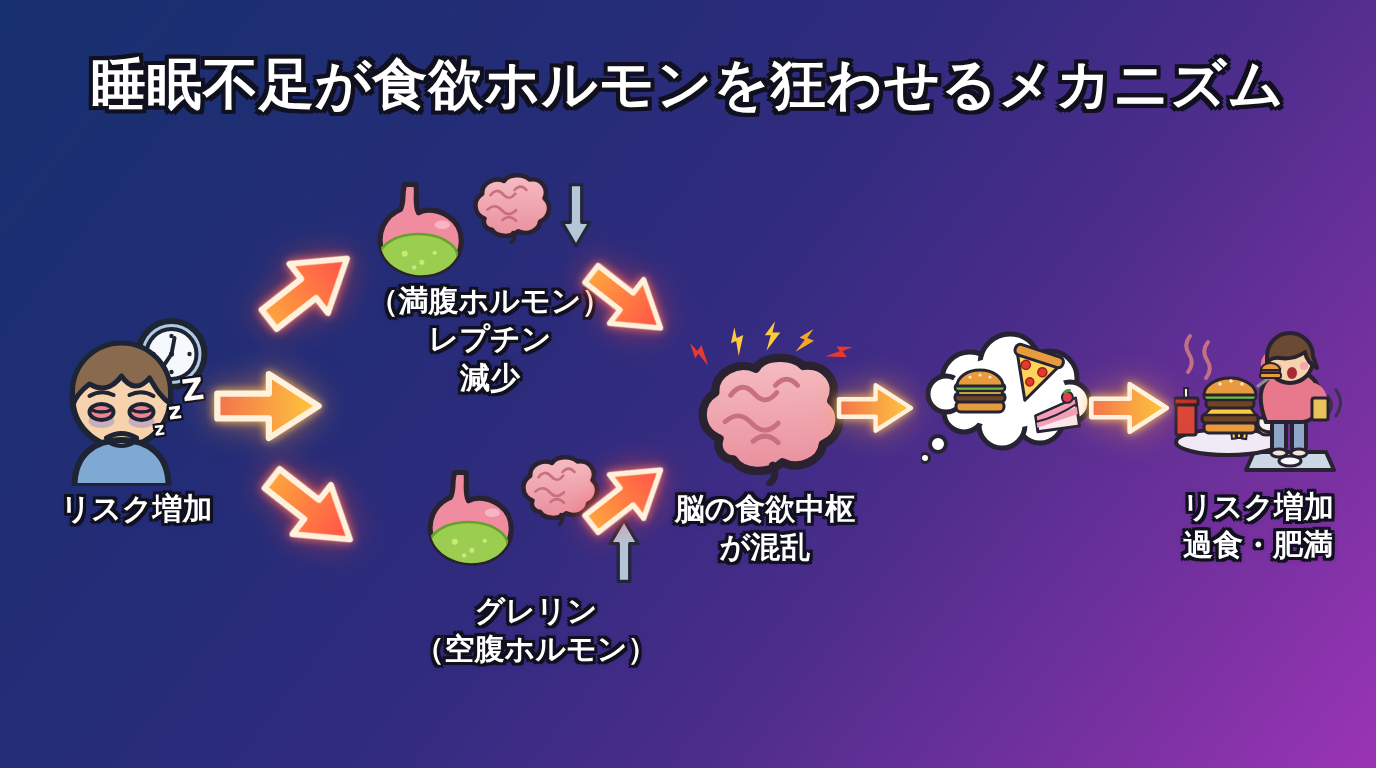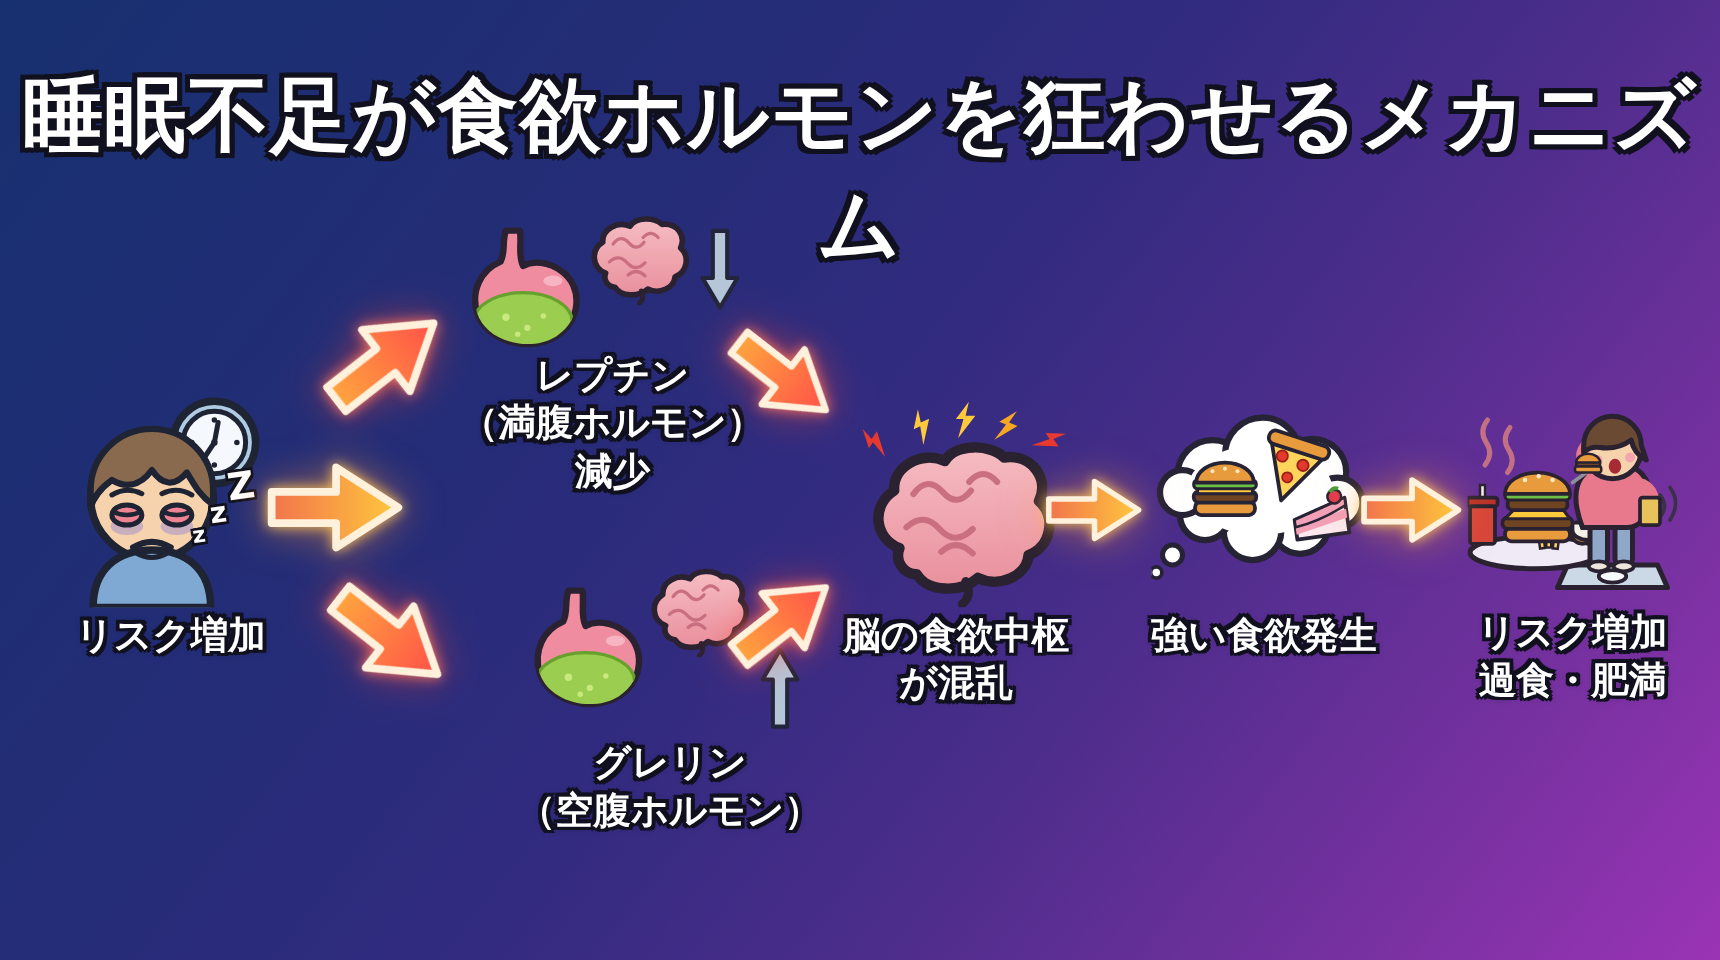--- a/index.html
+++ b/index.html
@@ -10,21 +10,21 @@
   }
   .outlined{
     color:#ffffff;font-weight:bold;
     text-shadow:
       -3px -3px 0 #10101e, 3px -3px 0 #10101e,-3px 3px 0 #10101e, 3px 3px 0 #10101e,
       -3px 0 0 #10101e, 3px 0 0 #10101e, 0 -3px 0 #10101e, 0 3px 0 #10101e,
       0 0 6px rgba(0,0,0,.5);
   }
   #title{
     position:absolute;left:0;top:48px;width:100%;text-align:center;
-    font-size:65px;letter-spacing:1px;
+    font-size:55px;letter-spacing:1px;
     text-shadow:
       -4px -4px 0 #10101e, 4px -4px 0 #10101e,-4px 4px 0 #10101e, 4px 4px 0 #10101e,
       -4px 0 0 #10101e, 4px 0 0 #10101e, 0 -4px 0 #10101e, 0 4px 0 #10101e;
   }
   .node{position:absolute;text-align:center;}
   .label{font-size:30px;line-height:1.28;}
   .label span{display:block;white-space:nowrap;}
   .arrow{position:absolute;}
   .arrow svg{display:block;width:100%;height:100%;overflow:visible;}
   .arrow.yellow svg{filter:drop-shadow(0 0 5px rgba(255,200,90,.95)) drop-shadow(0 0 16px rgba(255,150,60,.55));}
@@ -133,22 +133,22 @@
           <use href="#symStomach"></use>
         </svg>
       <svg style="position:absolute;left:100px;top:2px;" width="84" height="72" viewBox="0 0 112 96">
           <use href="#symBrain"></use>
         </svg>
       <svg style="position:absolute;left:190px;top:12px;" width="36" height="66" viewBox="0 0 44 80">
         <use href="#symSmallArrowUp" transform="rotate(180,22,40)" fill="#B4C6D8" stroke="#23263A" stroke-width="4"></use>
       </svg>
     </div>
     <div class="label outlined">
+      <span>（満腹ホルモン）</span>
       <span>レプチン</span>
-      <span>（満腹ホルモン）</span>
       <span>減少</span>
     </div>
   </div>
 
   <div class="node" style="left:368px;top:452px;width:244px;margin-left:46px;">
     <div style="position:relative;height:140px;">
       <svg style="position:absolute;left:10px;top:16px;" width="94" height="103" viewBox="0 0 110 120">
           <use href="#symStomach"></use>
         </svg>
       <svg style="position:absolute;left:102px;top:2px;" width="84" height="72" viewBox="0 0 112 96">
@@ -215,21 +215,20 @@
       </g>
       <g transform="translate(112,74) rotate(-8)">
         <polygon points="0,12 42,0 42,28 0,28" fill="#FBE9EF" stroke="#262335" stroke-width="3" stroke-linejoin="round"></polygon>
         <polygon points="0,18 42,9 42,16 0,24" fill="#F2A0B8"></polygon>
         <path d="M0,12 L42,0 l0,6 Q20,16 0,18 z" fill="#F2A0B8" stroke="#262335" stroke-width="2"></path>
         <circle cx="34" cy="-2" r="5.5" fill="#E23B4E" stroke="#262335" stroke-width="2"></circle>
         <path d="M31,-6 q3,-4 7,-2" stroke="#4A9B3A" stroke-width="3" fill="none"></path>
       </g>
     </svg>
     <div class="label outlined" style="margin-top:22px;">
-      <span>強い食欲発生</span>
     </div>
   </div>
 
   <div class="node" style="left:1172px;top:320px;width:172px;">
     <svg width="168" height="158" viewBox="0 0 168 158">
       <g stroke="#C37085" stroke-width="4" fill="none" stroke-linecap="round">
         <path d="M14,52 q7,-9 1,-18 q-6,-9 1,-18"></path>
         <path d="M32,58 q7,-9 1,-18 q-6,-9 1,-18"></path>
       </g>
       <g transform="translate(116,132)">

